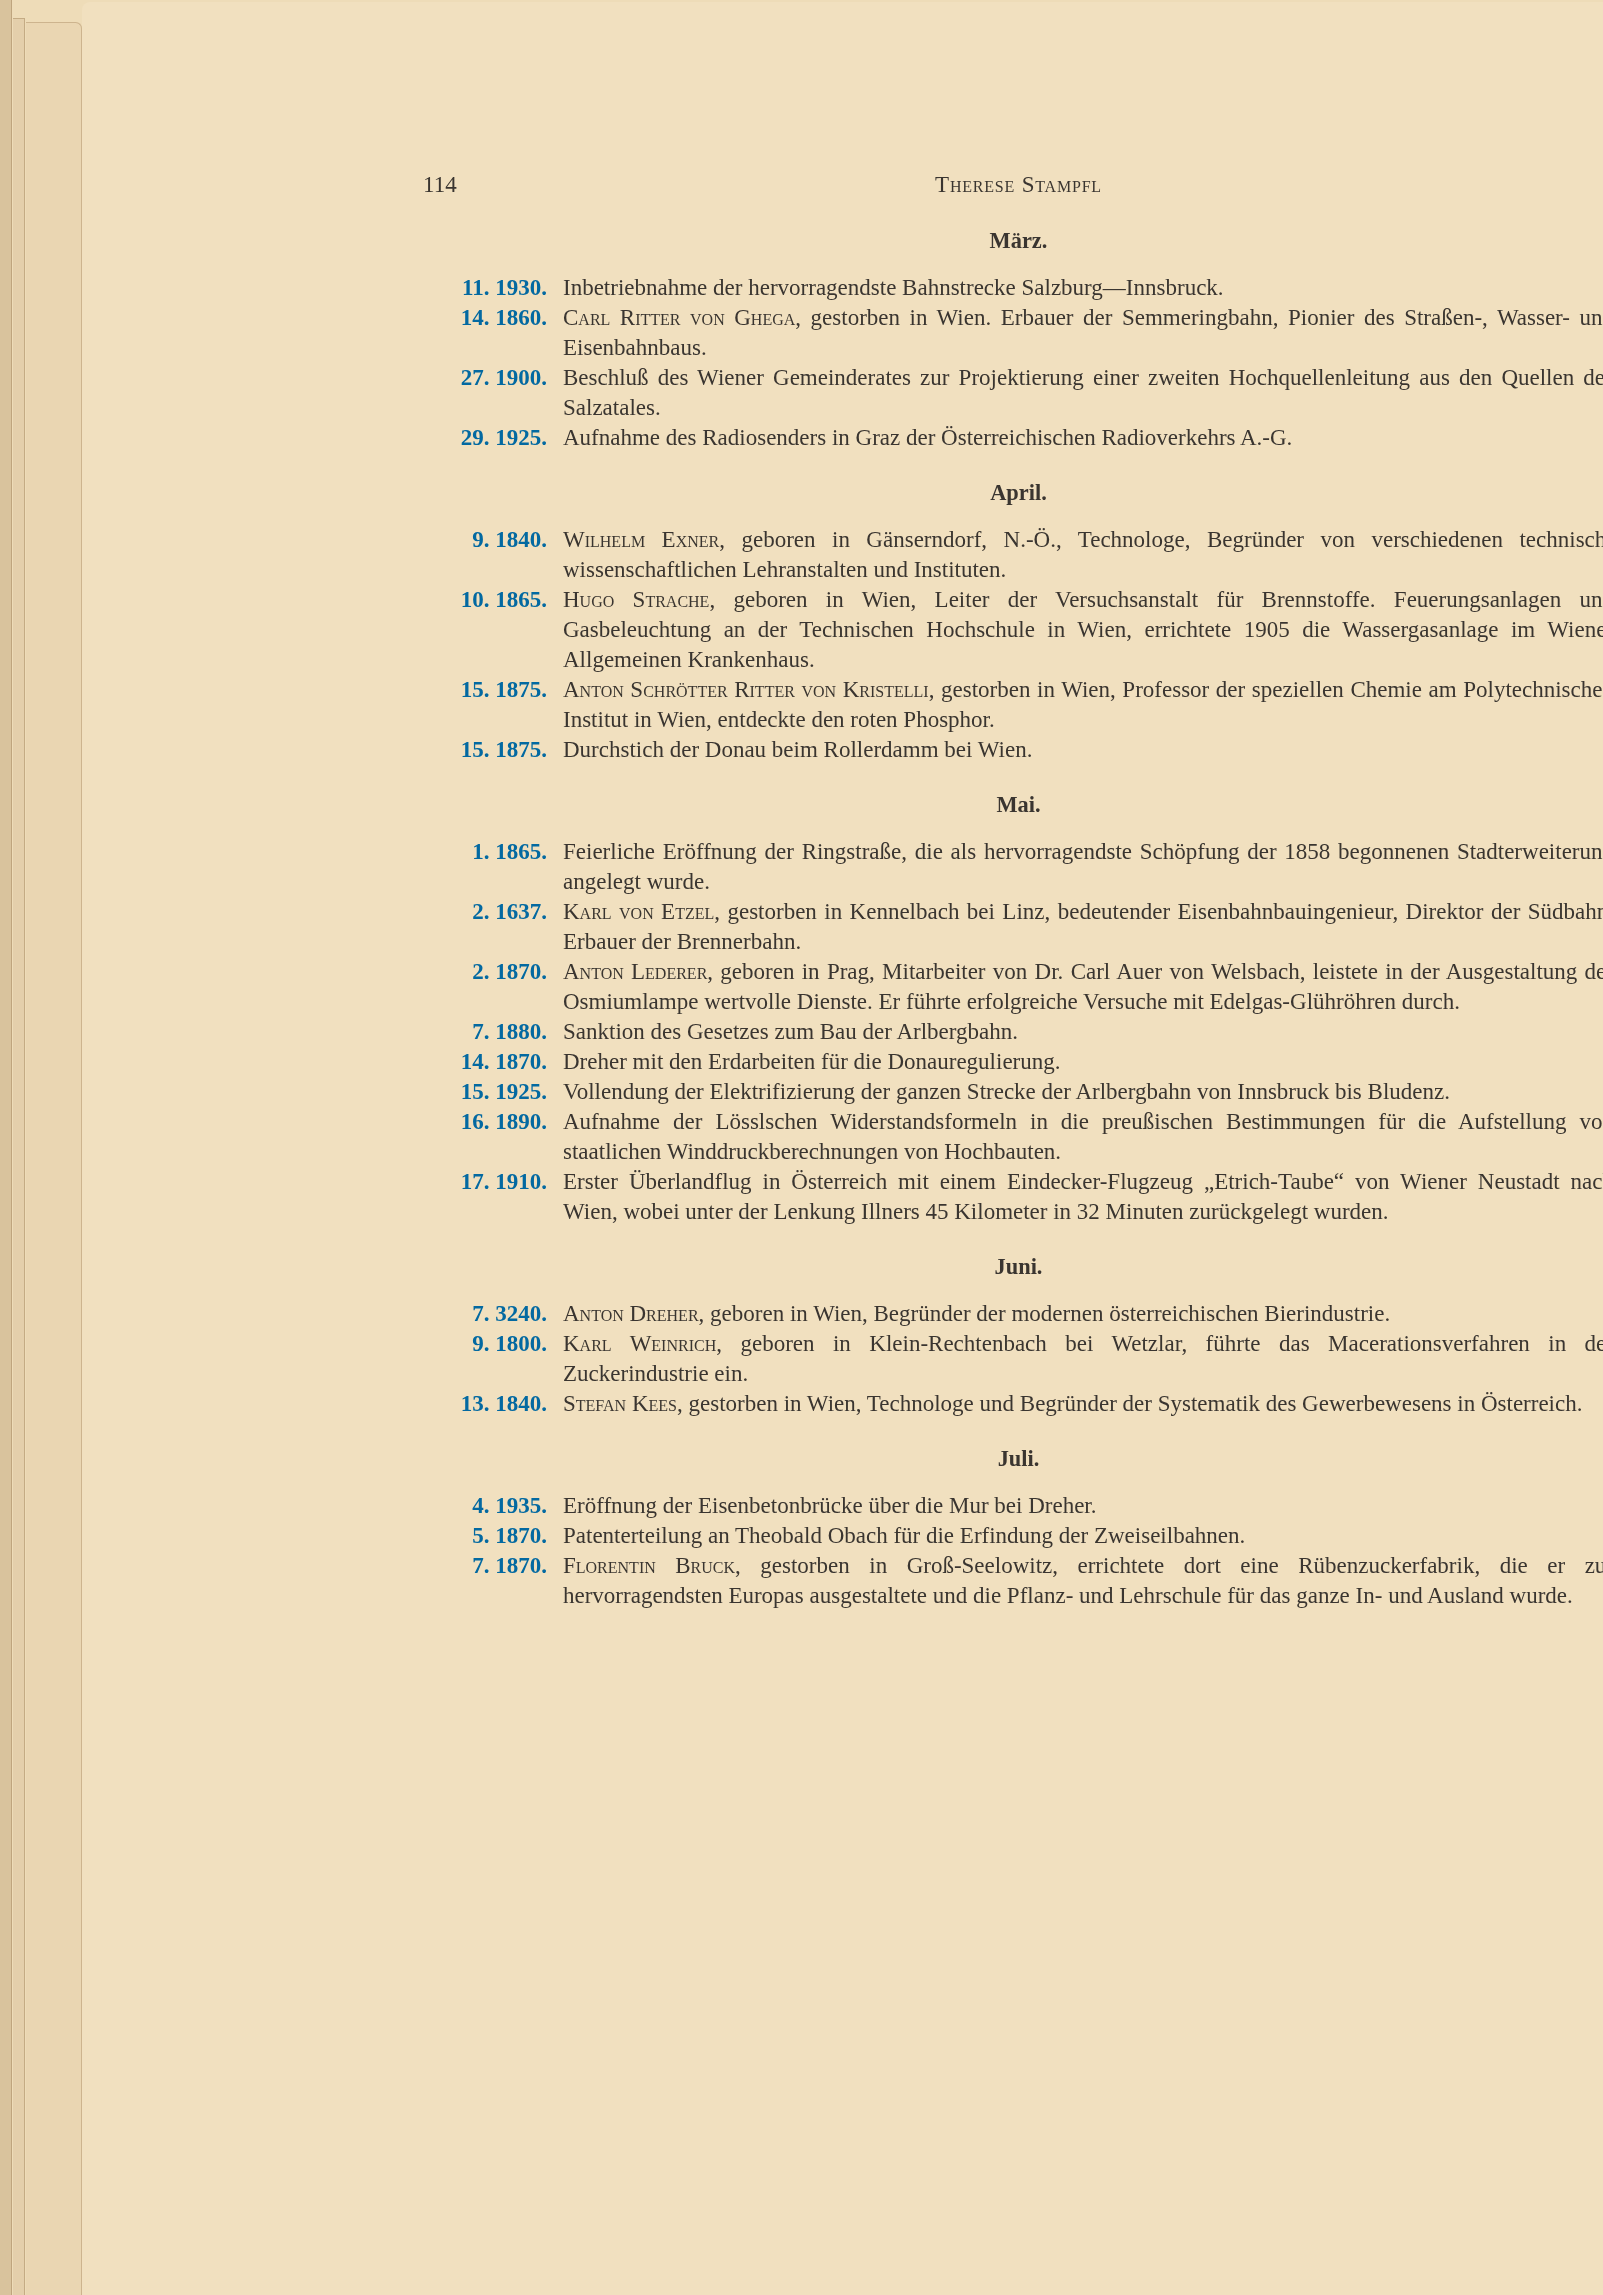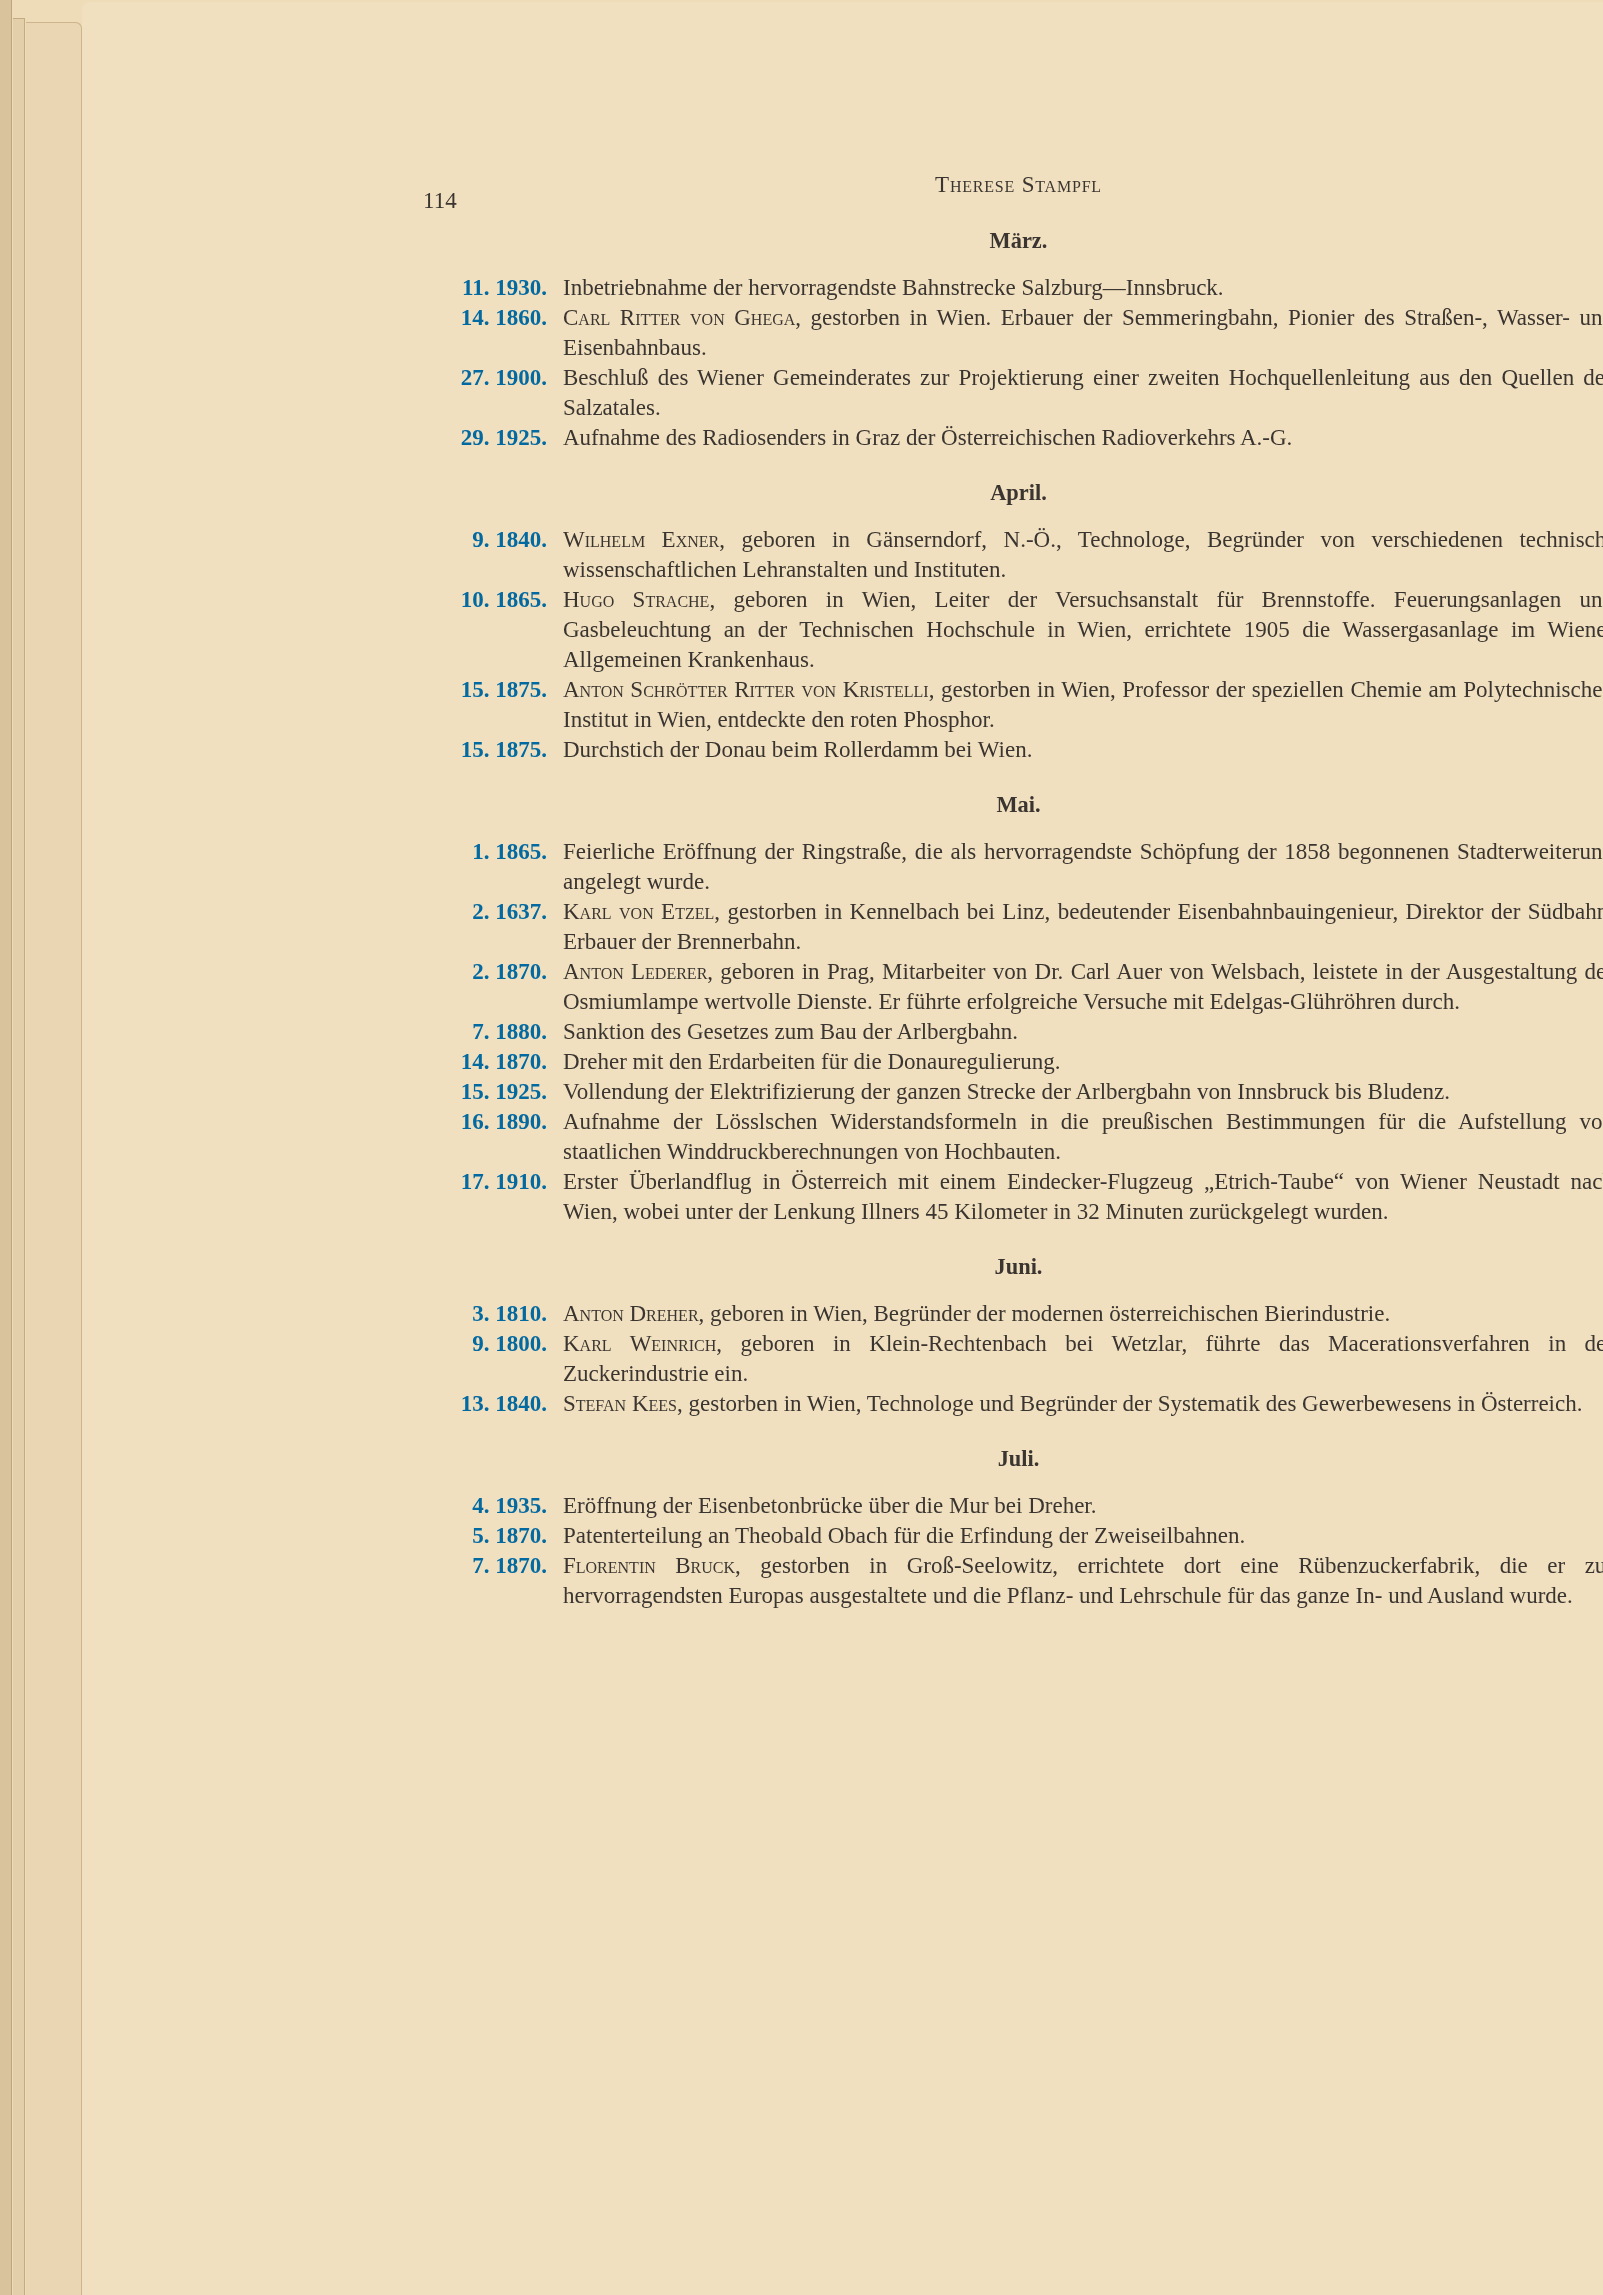--- a/index.html
+++ b/index.html
@@ -12,21 +12,21 @@
   .edge { position: absolute; top: 0; bottom: 0; }
   .edge1 { left: 0; width: 11.2px; background: #d9c39d; border-right: 1.6px solid #bfa57e; }
   .edge2 { left: 13px; width: 11.2px; top: 17.6px; background: #e4cfab; border-right: 1.6px solid #c4ab84; border-top: 1.6px solid #c4ab84; }
   .edge3 { left: 26px; width: 55px; top: 22.4px; background: #ead6b2; border-right: 1.6px solid #cdb48e; border-top: 1.6px solid #cdb48e; border-top-right-radius: 6.4px; }
   .page {
     position: absolute; left: 82px; top: 1.6px; right: 0; bottom: 0;
     background: #f1e0bf; border-top-left-radius: 8px;
   }
   .content { position: absolute; left: 341px; top: 170px; width: 1191px; }
   .running-head { position: relative; height: 32px; font-size: 23px; }
-  .page-number { position: absolute; left: 0; top: 16px; }
+  .page-number { position: absolute; left: 0; top: 0; }
   .page-author { position: absolute; left: 0; right: 0; text-align: center; font-variant: small-caps; letter-spacing: 0.8px; }
   .month { text-align: center; font-weight: bold; font-size: 22.4px; margin: 24px 0 19px; }
   .month.first { margin-top: 24px; }
   .entry { display: flex; font-size: 23px; line-height: 30px; }
   .entry-date { width: 124px; flex: none; text-align: right; padding-right: 16px; font-weight: bold; color: #0369a1; }
   .entry-text { flex: 1; text-align: justify; }
   .sc { font-variant: small-caps; }
   .section { margin-bottom: 27px; }
 </style>
 </head>
@@ -112,21 +112,21 @@
             <div class="entry-text"><span class="sc"></span><span>Aufnahme der Lösslschen Widerstandsformeln in die preußischen Bestimmungen für die Aufstellung von staatlichen Winddruckberechnungen von Hochbauten.</span></div>
           </div>
           <div class="entry">
             <div class="entry-date">17. 1910.</div>
             <div class="entry-text"><span class="sc"></span><span>Erster Überlandflug in Österreich mit einem Eindecker-Flugzeug „Etrich-Taube“ von Wiener Neustadt nach Wien, wobei unter der Lenkung Illners 45 Kilometer in 32 Minuten zurückgelegt wurden.</span></div>
           </div>
         </div>
         <div class="section">
           <div class="month">Juni.</div>
           <div class="entry">
-            <div class="entry-date">3. 1810.</div>
+            <div class="entry-date">7. 3240.</div>
             <div class="entry-text"><span class="sc">Anton Dreher</span><span>, geboren in Wien, Begründer der modernen österreichischen Bierindustrie.</span></div>
           </div>
           <div class="entry">
             <div class="entry-date">9. 1800.</div>
             <div class="entry-text"><span class="sc">Karl Weinrich</span><span>, geboren in Klein-Rechtenbach bei Wetzlar, führte das Macerationsverfahren in der Zuckerindustrie ein.</span></div>
           </div>
           <div class="entry">
             <div class="entry-date">13. 1840.</div>
             <div class="entry-text"><span class="sc">Stefan Kees</span><span>, gestorben in Wien, Technologe und Begründer der Systematik des Gewerbewesens in Österreich.</span></div>
           </div>

